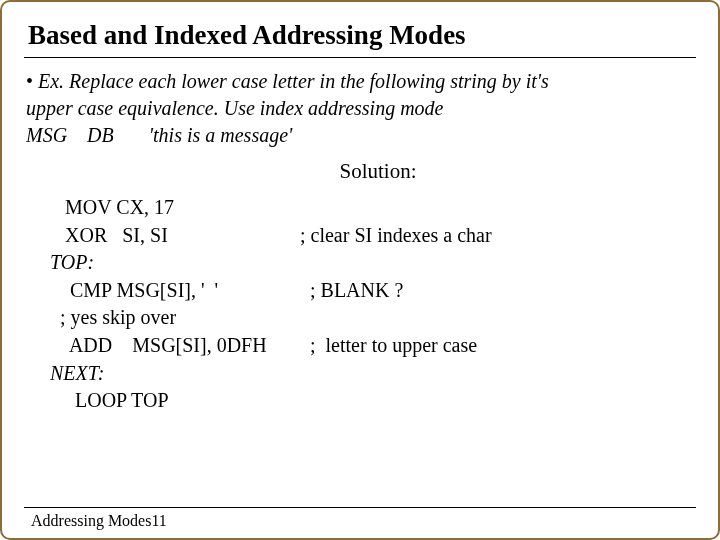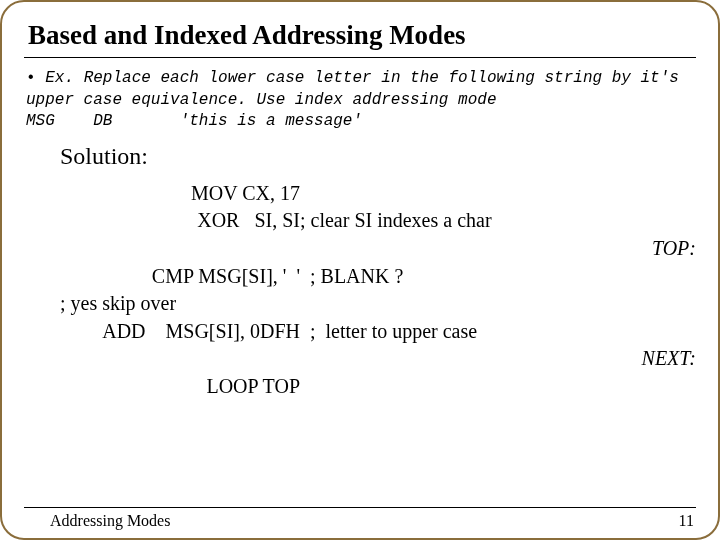--- a/index.html
+++ b/index.html
@@ -11,55 +11,55 @@
     font-family: Georgia, "Times New Roman", serif;
     color: #000;
     overflow: hidden;
   }
   .slide {
     position: relative;
     box-sizing: border-box;
     width: 720px;
     height: 540px;
     border: 2px solid #8a6d3b;
-    border-radius: 24px;
+    border-radius: 10px;
     padding: 12px 22px 0 22px;
   }
   .title {
     font-weight: bold;
     font-size: 27px;
     margin: 6px 4px 6px 4px;
     font-family: "Times New Roman", Georgia, serif;
   }
   .hr {
     border: none;
     border-top: 1.5px solid #000;
     margin: 2px 0 10px 0;
   }
   .intro {
-    font-size: 16px;
+    font-size: 20px;
     font-style: italic;
-    font-family: Liberation Mono, monospace;
+    font-family: Liberation Serif, serif;
     line-height: 1.35;
     margin: 0 8px 10px 2px;
   }
   .intro .bullet {
     font-style: normal;
   }
   .solution {
-    font-size: 24px;
+    font-size: 21px;
     font-family: "Times New Roman", Georgia, serif;
     margin: 8px 0 10px 36px;
+    text-align: center;
   }
   .code-block {
     font-size: 20px;
     font-family: "Times New Roman", Georgia, serif;
     margin-left: 26px;
     line-height: 1.38;
-    text-align: right;
   }
   .code-row {
     display: flex;
   }
   .col-instr {
     white-space: pre;
     min-width: 250px;
   }
   .col-comment {
     white-space: pre;
@@ -67,22 +67,21 @@
   .label-row {
     white-space: pre;
     font-style: italic;
   }
   .footer {
     position: absolute;
     left: 0;
     right: 0;
     bottom: 8px;
     display: flex;
-    justify-content: space-between;
-    padding: 0 24px 0 48px;
+    padding: 0 24px 0 29px;
     font-size: 16px;
     font-family: "Times New Roman", Georgia, serif;
   }
   .footer-line {
     position: absolute;
     left: 22px;
     right: 22px;
     bottom: 30px;
     border-top: 1.5px solid #000;
   }

